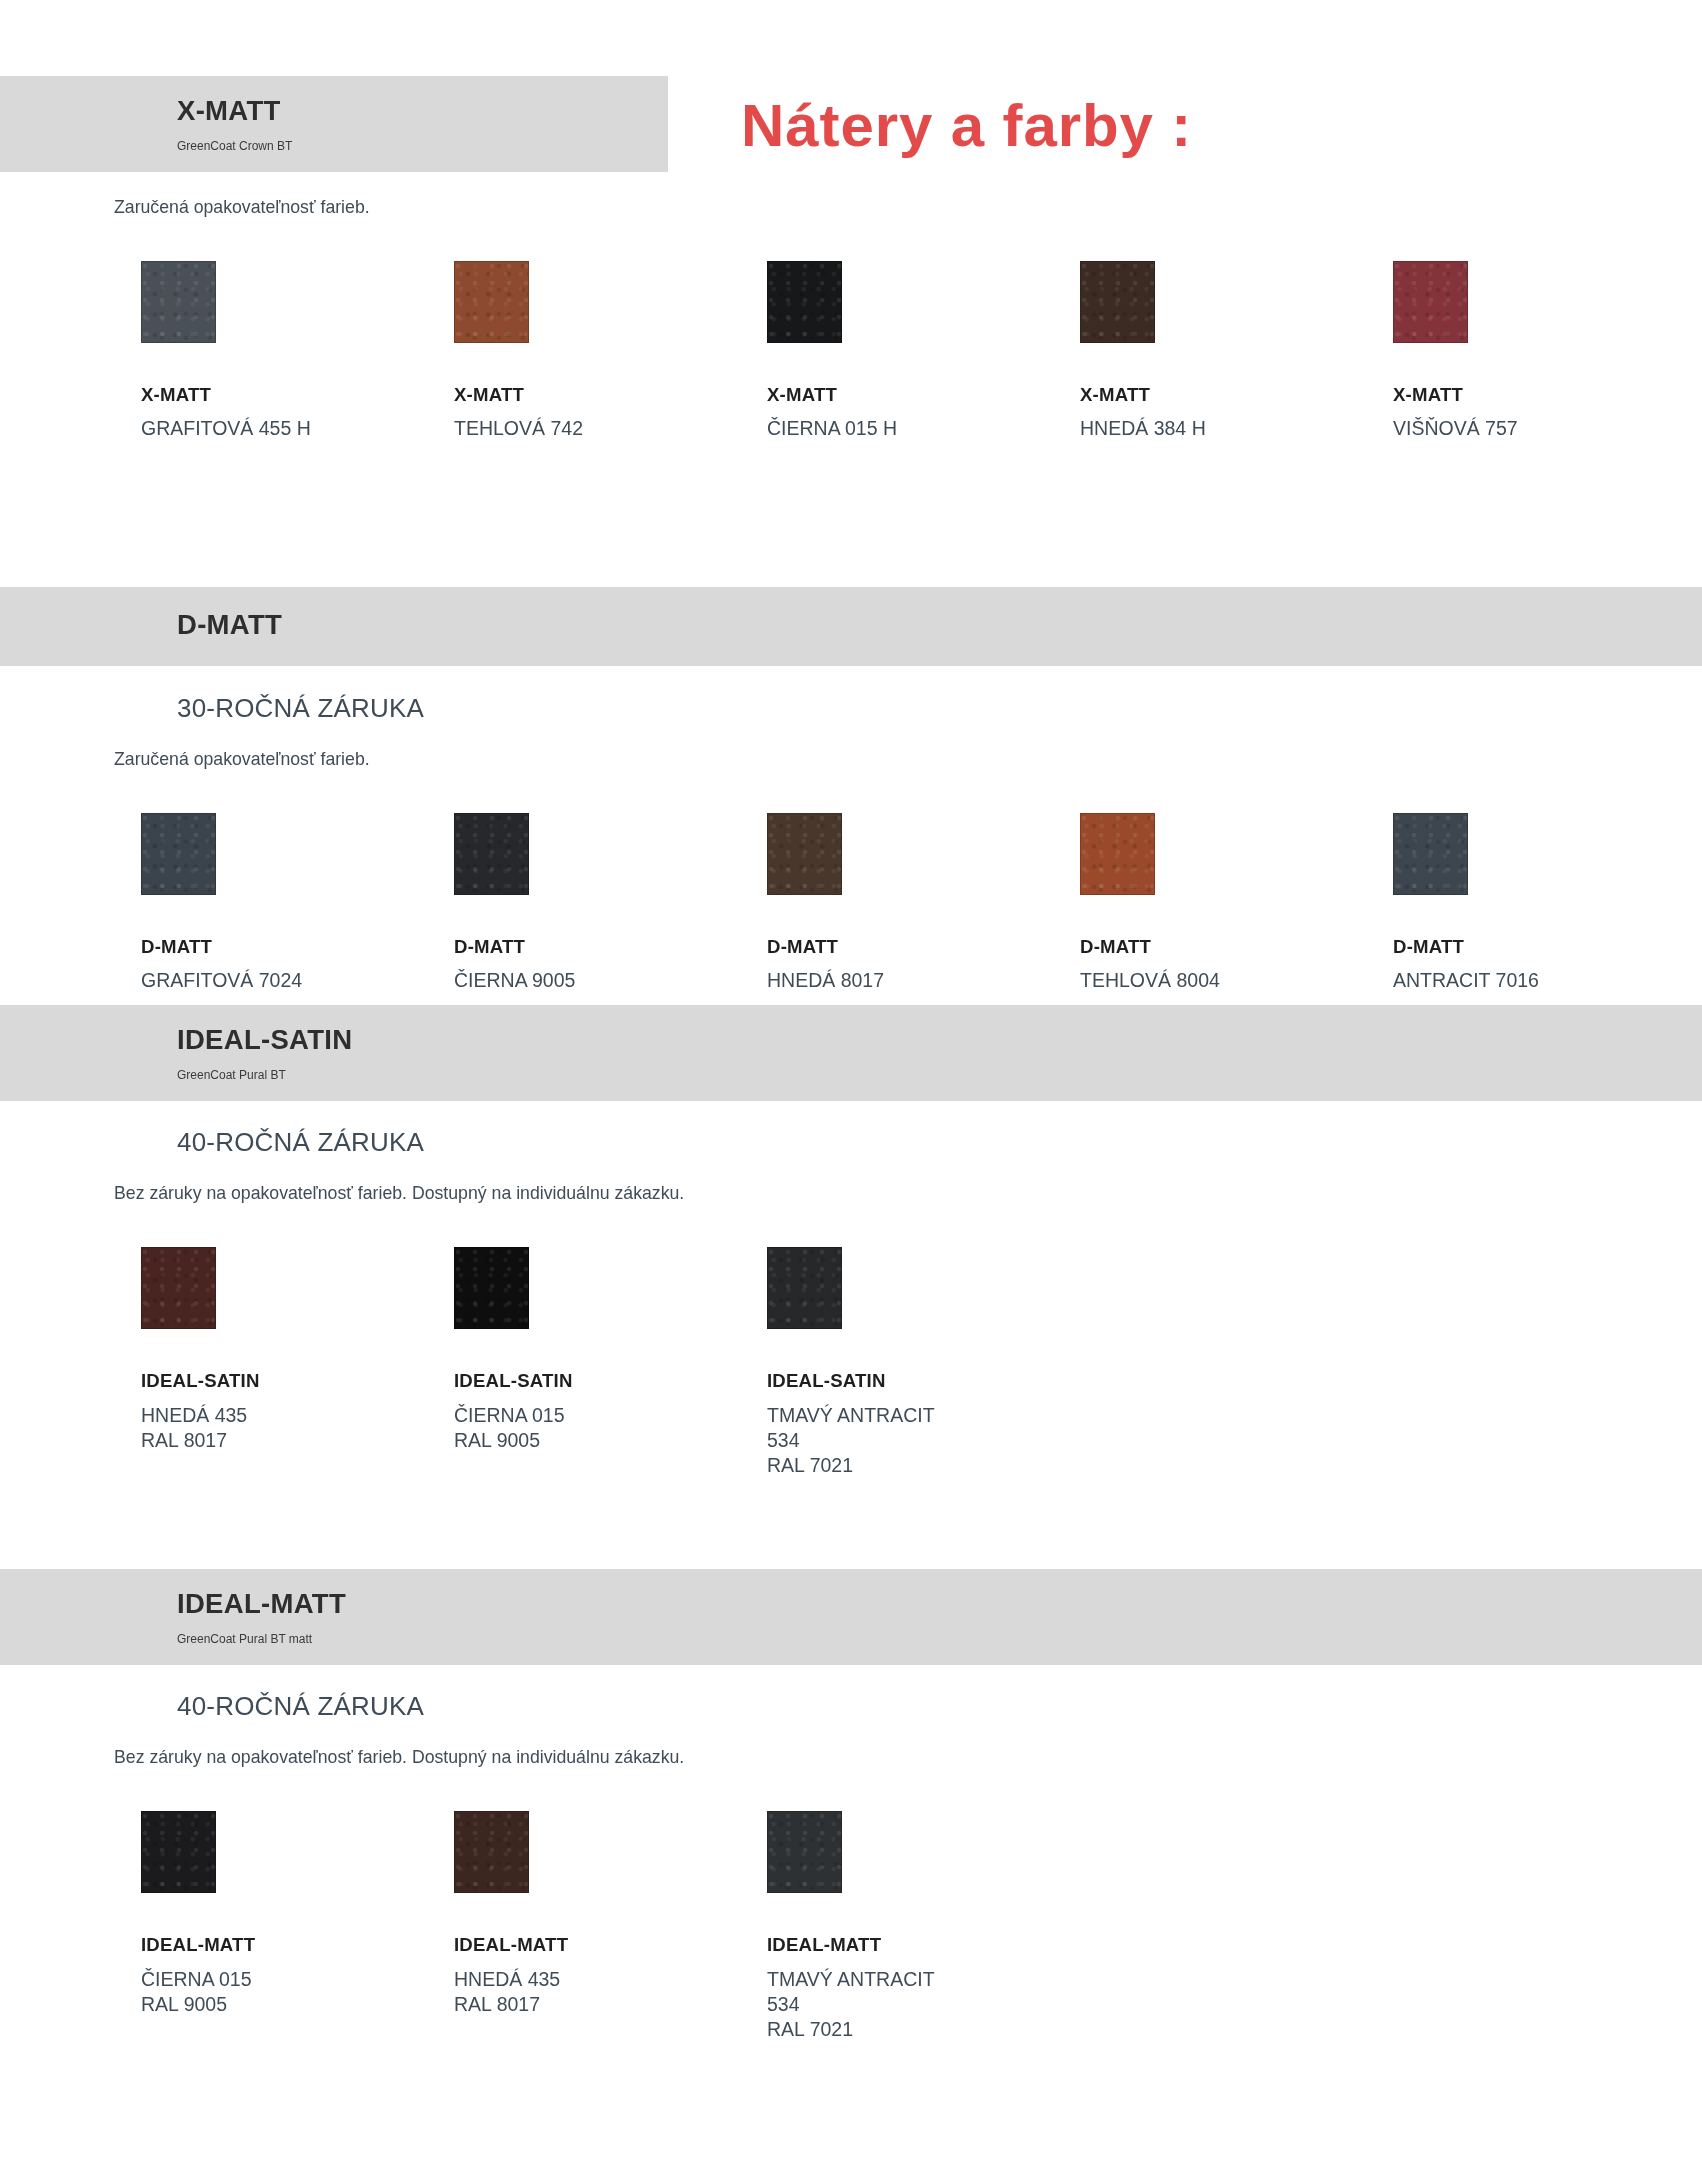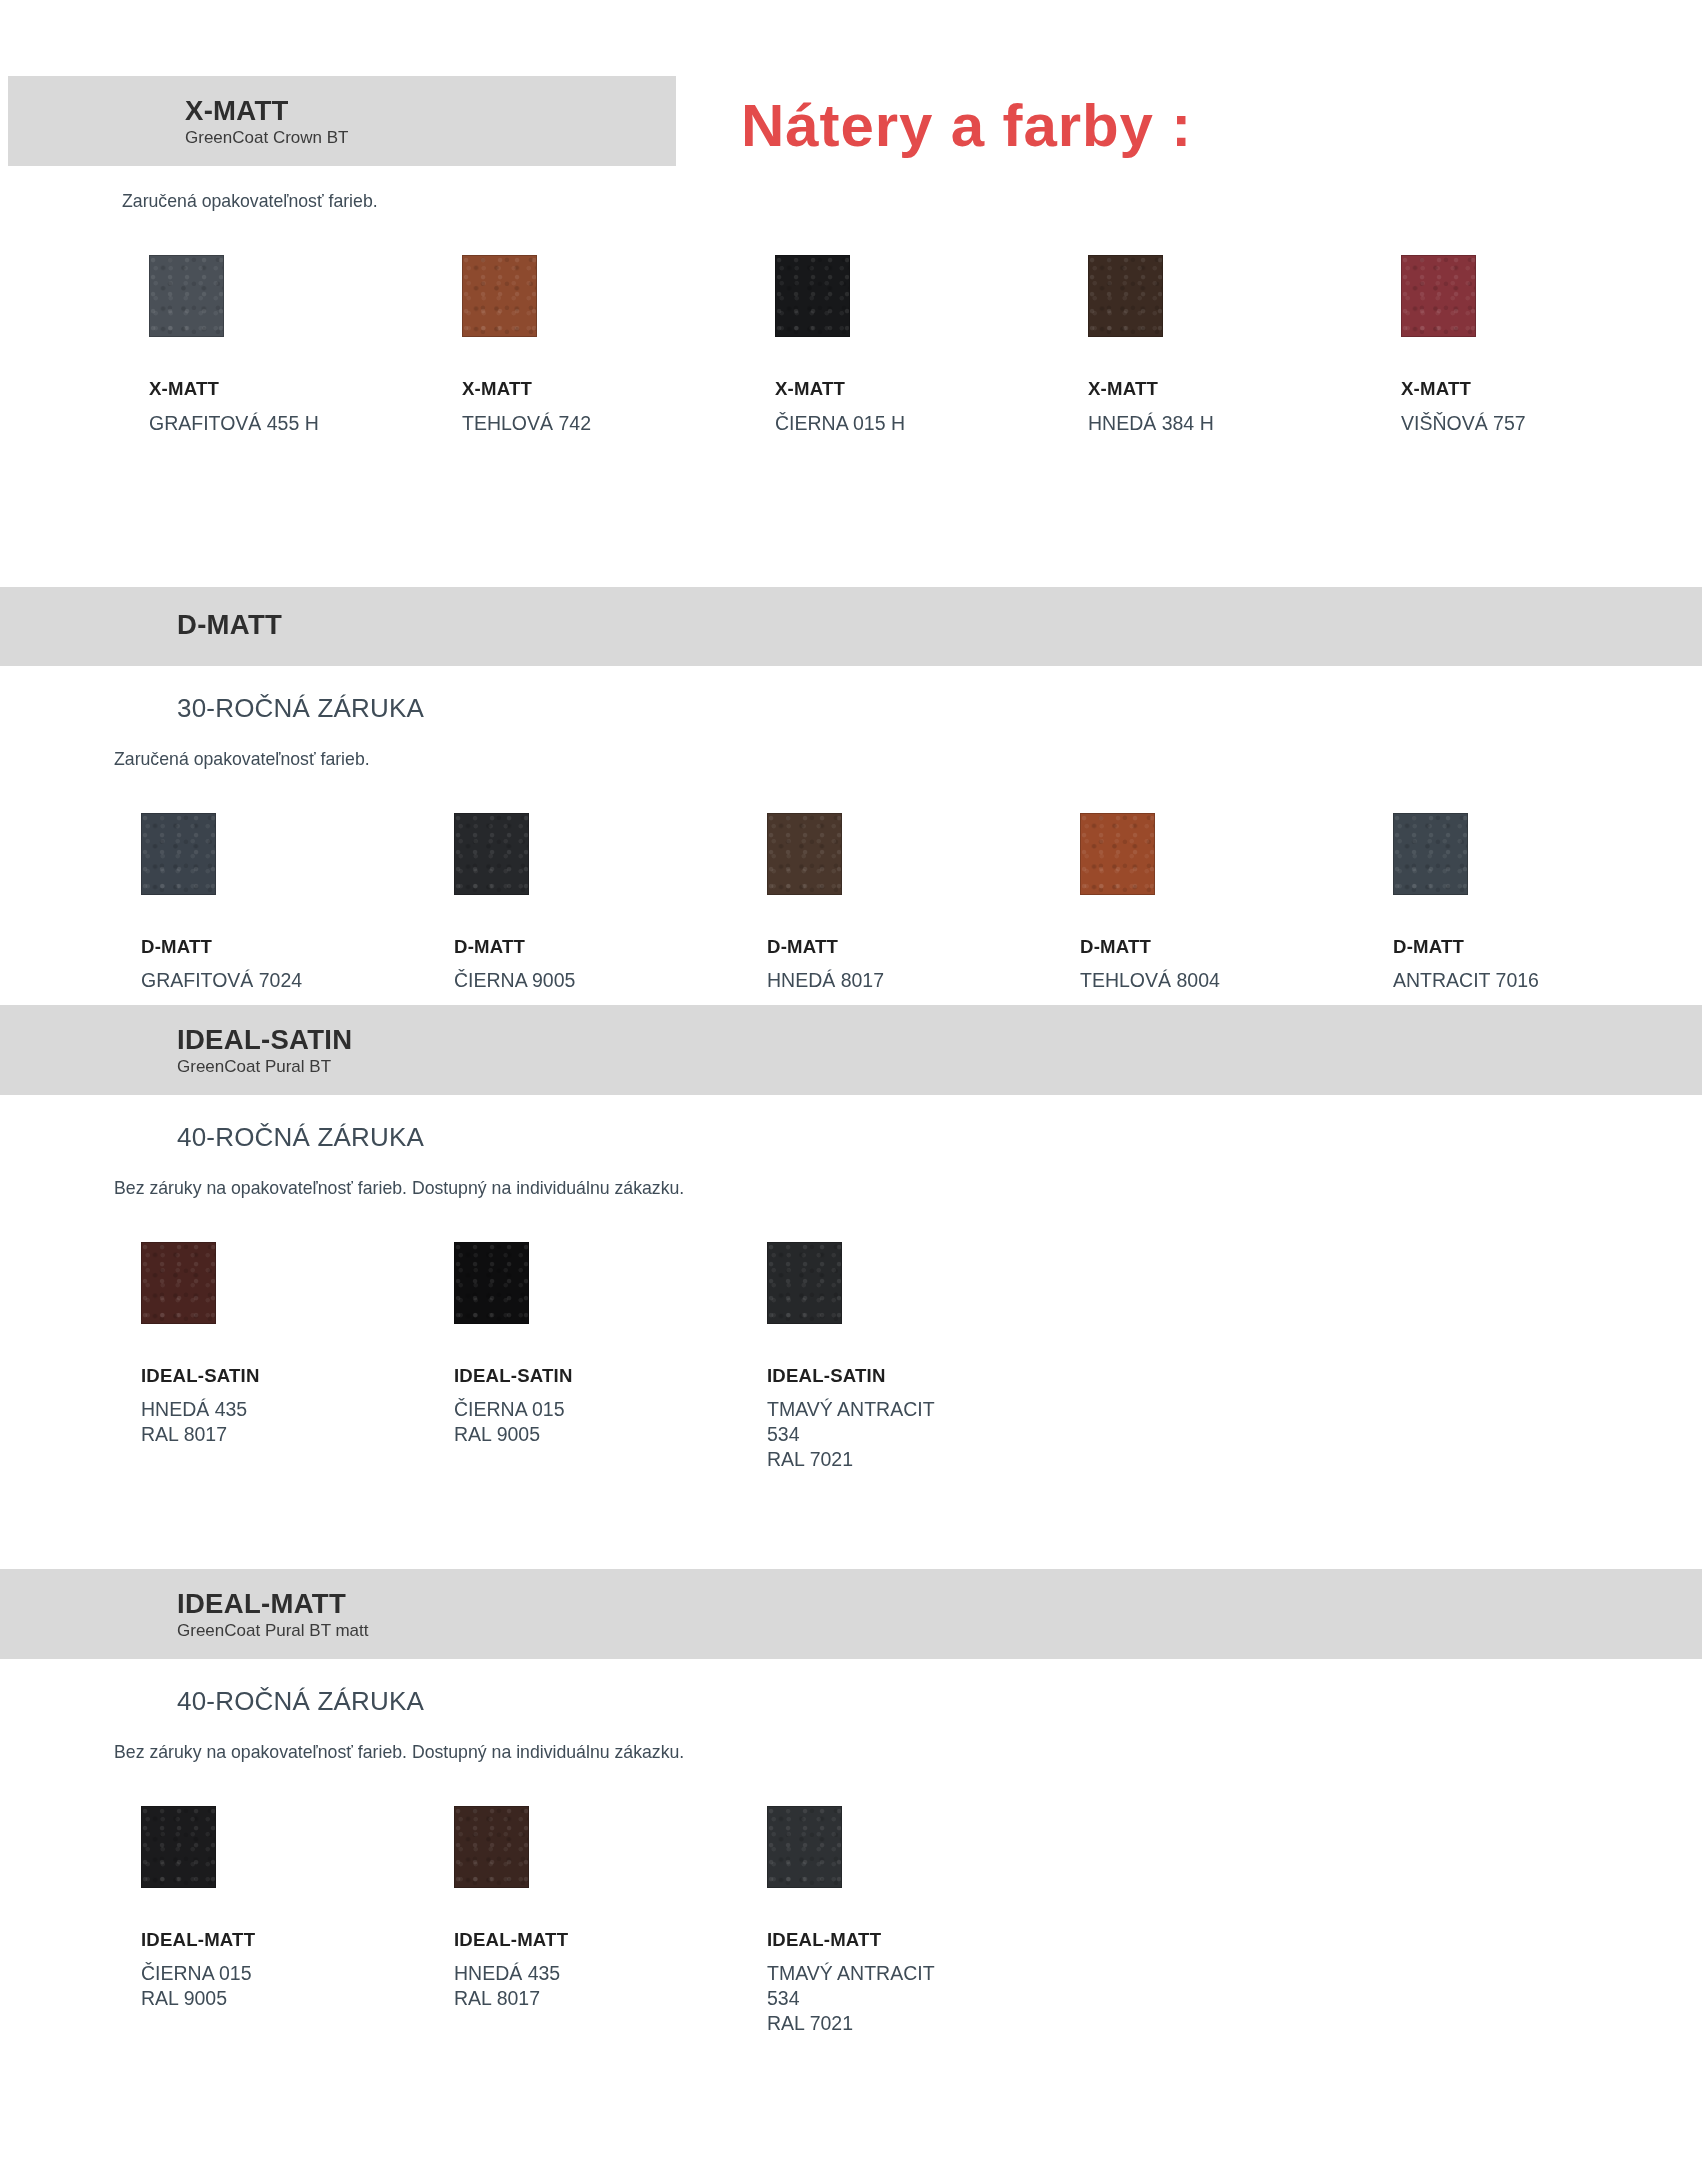--- a/index.html
+++ b/index.html
@@ -47,25 +47,25 @@
   .section-bar.narrow { width: 668px; }
 
   .section-name {
     font-size: 27.5px;
     font-weight: bold;
     color: #2e2e2e;
     line-height: 1.08;
     letter-spacing: 0.3px;
   }
   .section-sub {
-    font-size: 17px;
+    font-size: 12px;
     font-weight: normal;
     color: #3b3b3b;
     line-height: 1.25;
-    margin-top: 2px;
+    margin-top: 14px;
   }
 
   .warranty {
     font-size: 26px;
     color: #3f4c57;
     padding-left: 177px;
     margin-top: 26.6px;
     letter-spacing: 0.2px;
   }
   .note {
@@ -122,21 +122,21 @@
   .swatch-color .ln { display: block; }
 </style>
 </head>
 <body>
 
 <div class="page">
 
   <div class="page-title">Nátery a farby :</div>
 
   <div id="sections-root">
-      <div class="section" style="position: absolute; left: 8px; top: 76px; width: 1558px;">
+      <div class="section" style="position: absolute; left: 0px; top: 76px; width: 1558px;">
         <div class="section-bar narrow" style="background: rgb(217, 217, 217);">
           <div class="section-name">X-MATT</div>
           <div class="section-sub">GreenCoat Crown BT</div>
         </div>
         <div class="note">Zaručená opakovateľnosť farieb.</div>
         <div class="swatch-row">
           <div class="swatch-cell" style="left: 141px;">
             <div class="swatch-chip" style="background: rgb(74, 80, 87);"></div>
             <div class="swatch-brand">X-MATT</div>
             <div class="swatch-color">

